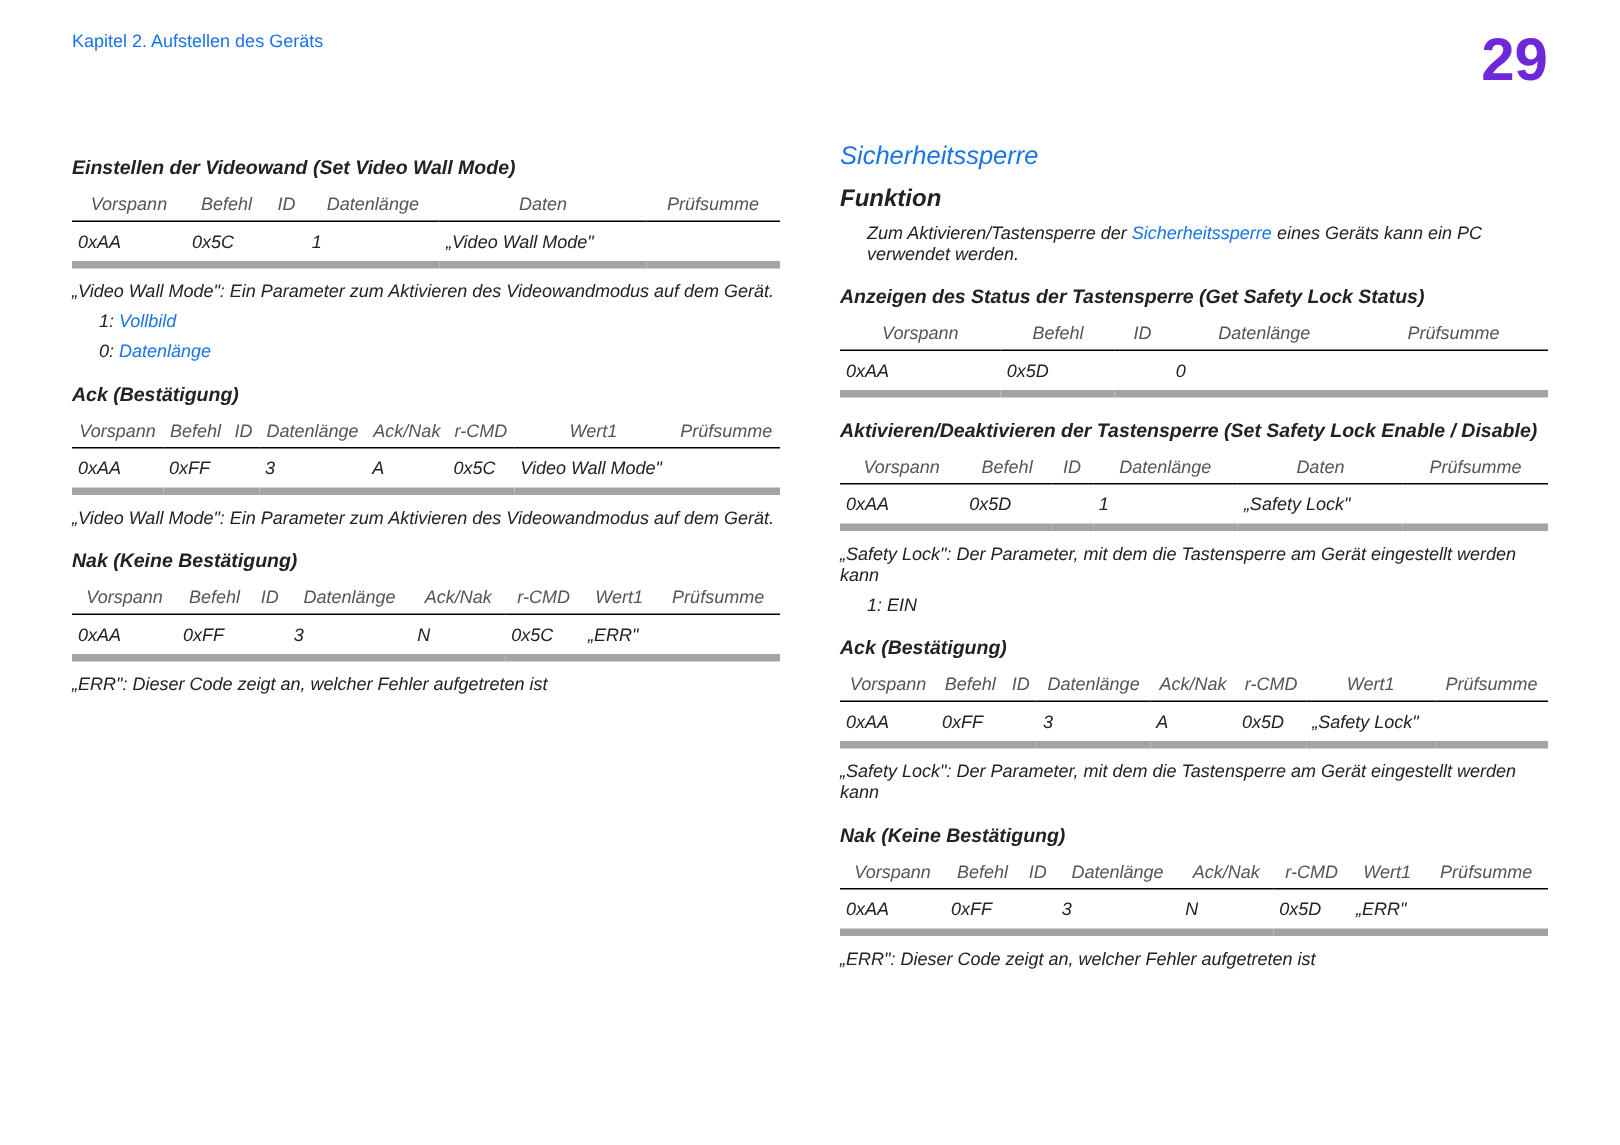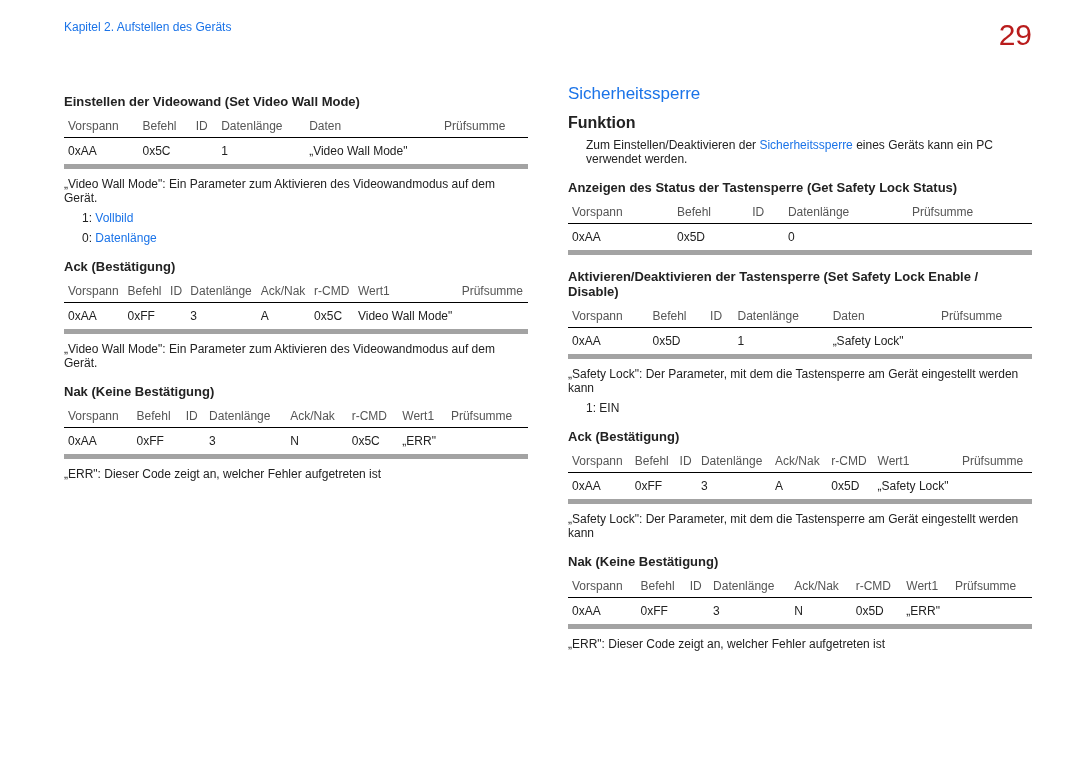--- a/index.html
+++ b/index.html
@@ -7,41 +7,41 @@
     padding: 0;
     font-family: Arial, Helvetica, sans-serif;
     font-size: 12px;
     color: #222;
     width: 1080px;
     background: #fff;
   }
   .page {
     box-sizing: border-box;
     padding: 20px 48px 40px 48px;
-    margin-left: 16px;
   }
   .header {
     display: flex;
     justify-content: space-between;
     align-items: flex-start;
     margin-bottom: 30px;
   }
   .chapter {
     color: #1a73e8;
     font-size: 12px;
   }
   .page-number {
-    color: #b91c1c;
-    font-size: 30px;
-    font-weight: 400;
+    color: #6d28d9;
+    font-size: 40px;
+    font-weight: 700;
     line-height: 1;
   }
   .columns {
     display: flex;
     gap: 40px;
+    font-style: italic;
   }
   .col {
     flex: 1;
   }
   h3 {
     font-size: 13px;
     font-weight: bold;
     margin: 14px 0 6px 0;
   }
   h2.section-blue {
@@ -63,21 +63,21 @@
     margin-left: 18px;
   }
   .blue-text { color: #1a73e8; }
   table {
     border-collapse: collapse;
     width: 100%;
     font-size: 12px;
     margin: 4px 0 8px 0;
   }
   th {
-    text-align: left;
+    text-align: center;
     font-weight: normal;
     color: #555;
     border-bottom: 1px solid #000;
     padding: 4px 4px;
   }
   td {
     padding: 6px 4px;
     border-bottom: 5px solid #a3a3a3;
     vertical-align: top;
   }
@@ -179,21 +179,21 @@
         </tr>
       </tbody>
         </table>
       <div class="note">„ERR": Dieser Code zeigt an, welcher Fehler aufgetreten ist</div>
     </div>
 
     <div class="col">
       <h2 class="section-blue">Sicherheitssperre</h2>
       <h4 class="sub">Funktion</h4>
       <div class="note indent">
-        <span>Zum Einstellen/Deaktivieren der</span>
+        <span>Zum Aktivieren/Tastensperre der</span>
         <span class="blue-text">Sicherheitssperre</span>
         <span> eines Geräts kann ein PC verwendet werden.</span>
       </div>
 
       <h3>Anzeigen des Status der Tastensperre (Get Safety Lock Status)</h3>
       <table>
         <tbody>
             <tr>
           <th>Vorspann</th>
           <th>Befehl</th>

